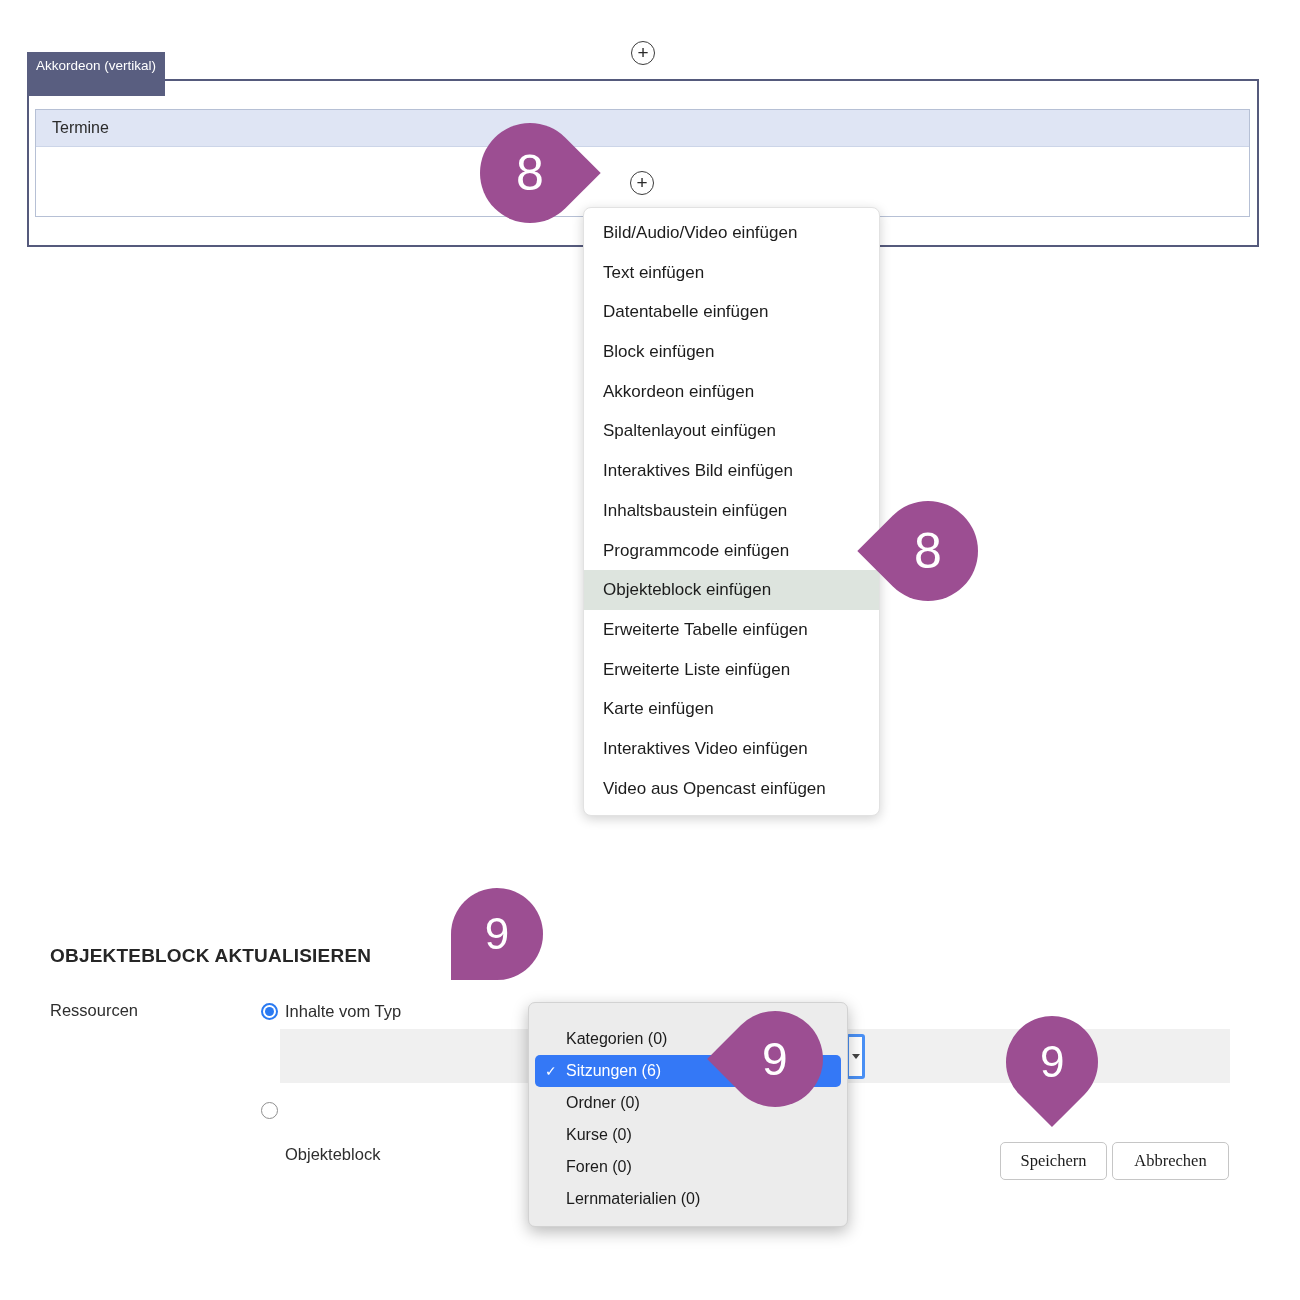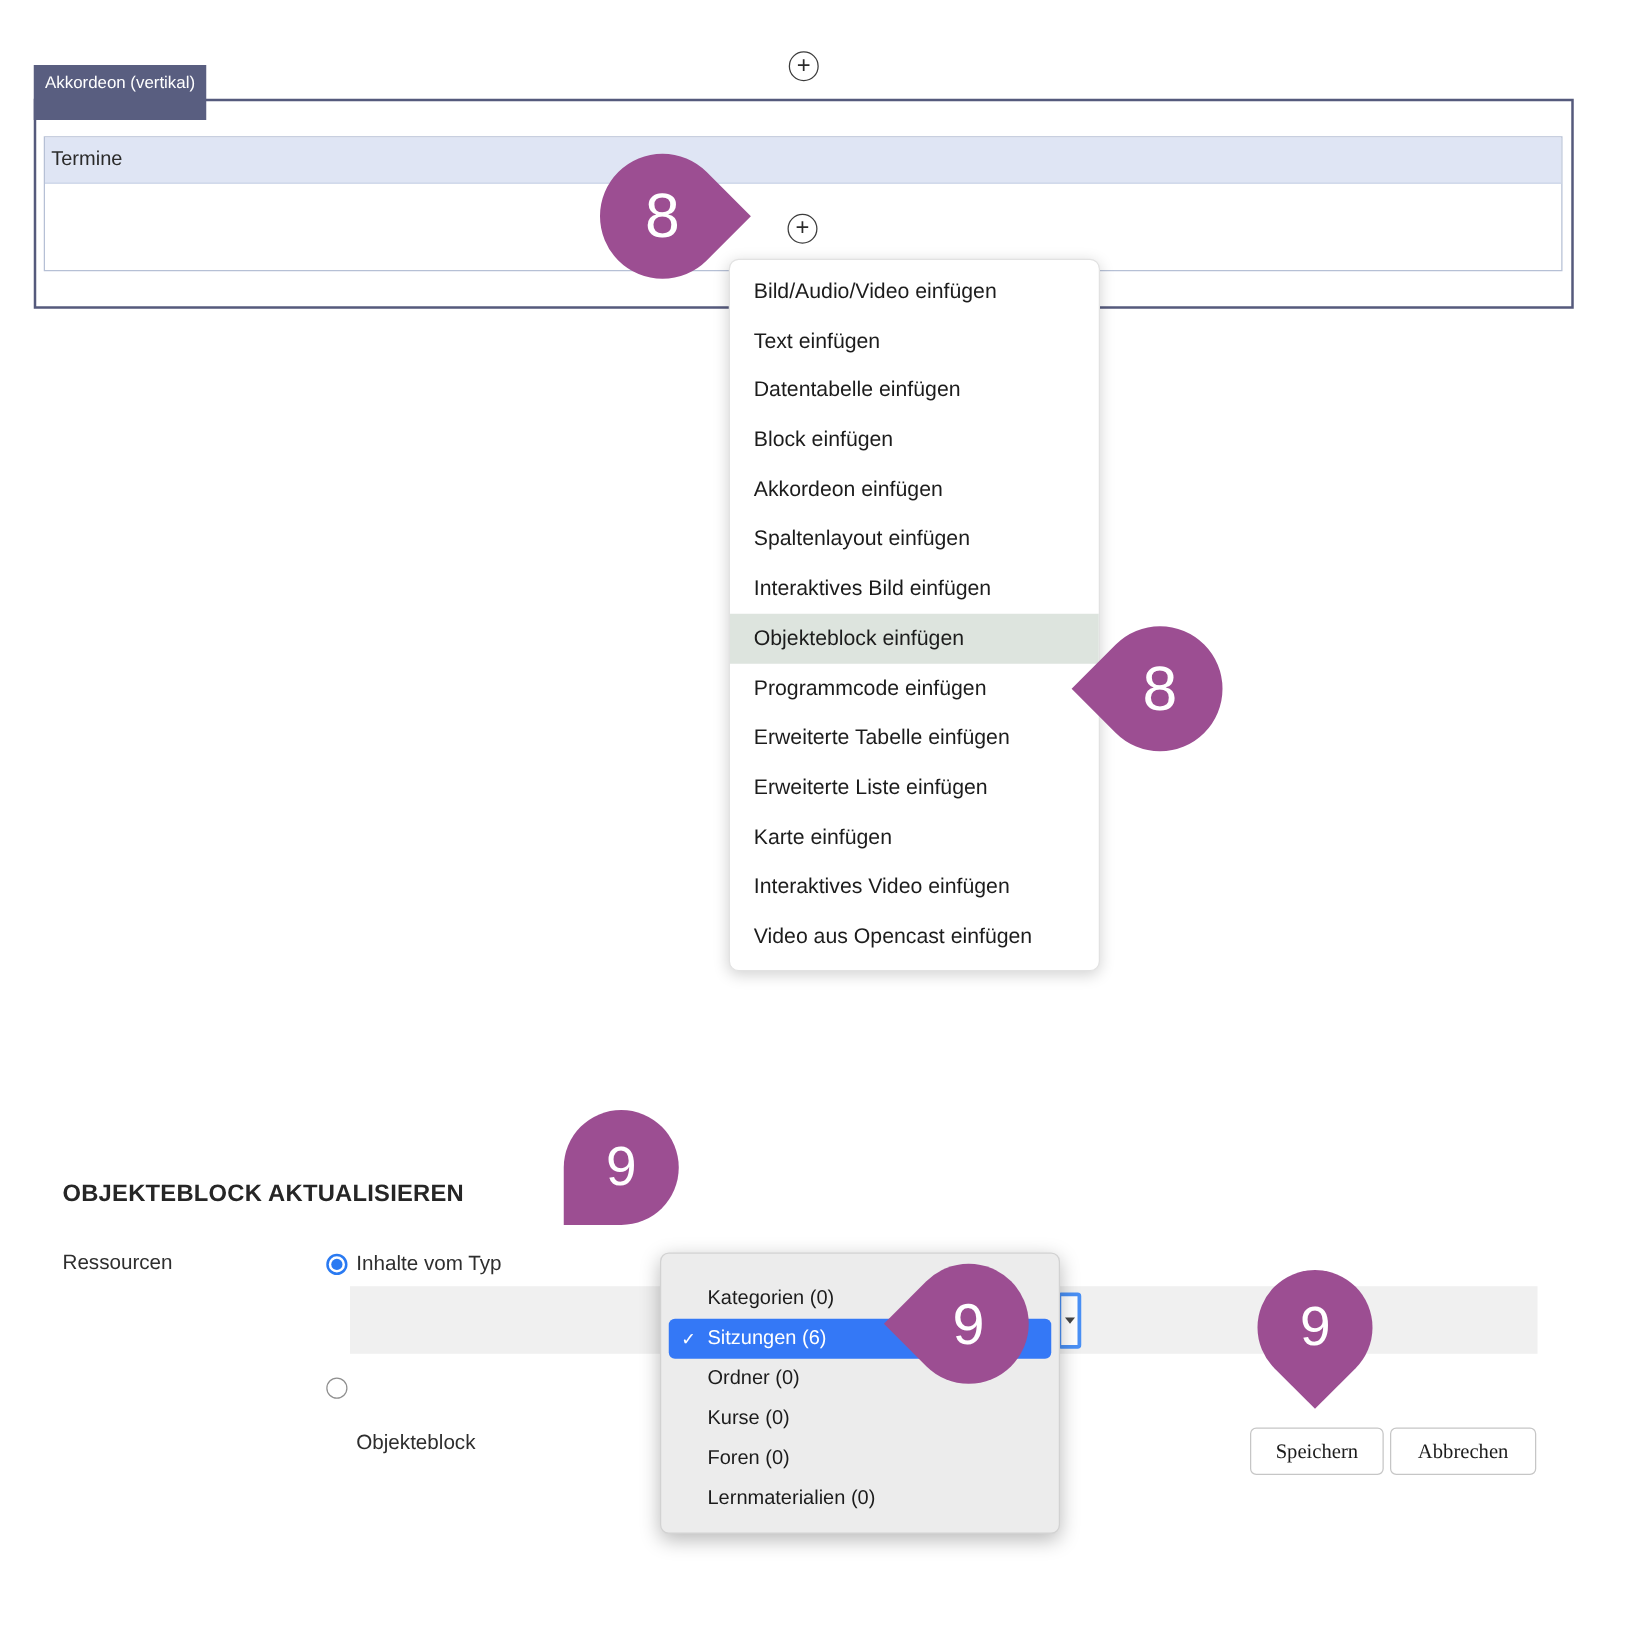--- a/index.html
+++ b/index.html
@@ -5,21 +5,21 @@
   * { margin:0; padding:0; box-sizing:border-box; }
   html,body { width:1300px; height:1300px; background:#ffffff; font-family:"Liberation Sans", sans-serif; overflow:hidden; position:relative; }
   .abs { position:absolute; }
 
   
   .acc-tab { left:27px; top:52px; height:44px; background:#595e80; color:#fff;
              font-size:13.5px; line-height:28px; padding:0 9px; z-index:2; }
   .acc-box { left:27px; top:79px; width:1232px; height:168px; border:2px solid #555a7c; background:#fff; }
   .acc-inner { left:35px; top:109px; width:1215px; height:108px; border:1px solid #b6c0d5; background:#fff; }
   .acc-item-header { left:0; top:0; right:0; height:37px; background:#dfe5f4; border-bottom:1px solid #ccd5e8;
-                     font-size:16px; color:#2b2b2b; line-height:36px; padding-left:5px; }
+                     font-size:16px; color:#2b2b2b; line-height:36px; padding-left:16px; }
 
   .plus-circle { width:24px; height:24px; border:1.6px solid #3c3c3c; border-radius:50%;
                  color:#2b2b2b; font-size:19px; font-weight:300; display:flex; align-items:center; justify-content:center;
                  background:#fff; line-height:1; padding-bottom:2px; }
 
   
   .insert-menu { left:583px; top:207px; width:297px; background:#fff; border:1px solid #e2e2e2;
                  border-radius:8px; box-shadow:0 3px 12px rgba(0,0,0,0.18); z-index:10; padding:5px 0 7px 0; }
   .insert-menu .mi { height:39.7px; line-height:39.7px; padding-left:19px; font-size:17px; color:#1c1c1c; white-space:nowrap; }
   .insert-menu .mi.hl { background:#dde4de; }
@@ -92,22 +92,23 @@
 </div>
 
 <div class="abs insert-menu">
   <div class="mi">Bild/Audio/Video einfügen</div>
   <div class="mi">Text einfügen</div>
   <div class="mi">Datentabelle einfügen</div>
   <div class="mi">Block einfügen</div>
   <div class="mi">Akkordeon einfügen</div>
   <div class="mi">Spaltenlayout einfügen</div>
   <div class="mi">Interaktives Bild einfügen</div>
+  <div class="mi">Inhaltsbaustein einfügen</div>
+  <div class="mi">Programmcode einfügen</div>
   <div class="mi hl">Objekteblock einfügen</div>
-  <div class="mi">Programmcode einfügen</div>
   <div class="mi">Erweiterte Tabelle einfügen</div>
   <div class="mi">Erweiterte Liste einfügen</div>
   <div class="mi">Karte einfügen</div>
   <div class="mi">Interaktives Video einfügen</div>
   <div class="mi">Video aus Opencast einfügen</div>
 </div>
 
 <div class="abs form-heading">OBJEKTEBLOCK AKTUALISIEREN</div>
 <div class="abs lbl res-label">Ressourcen</div>
 

